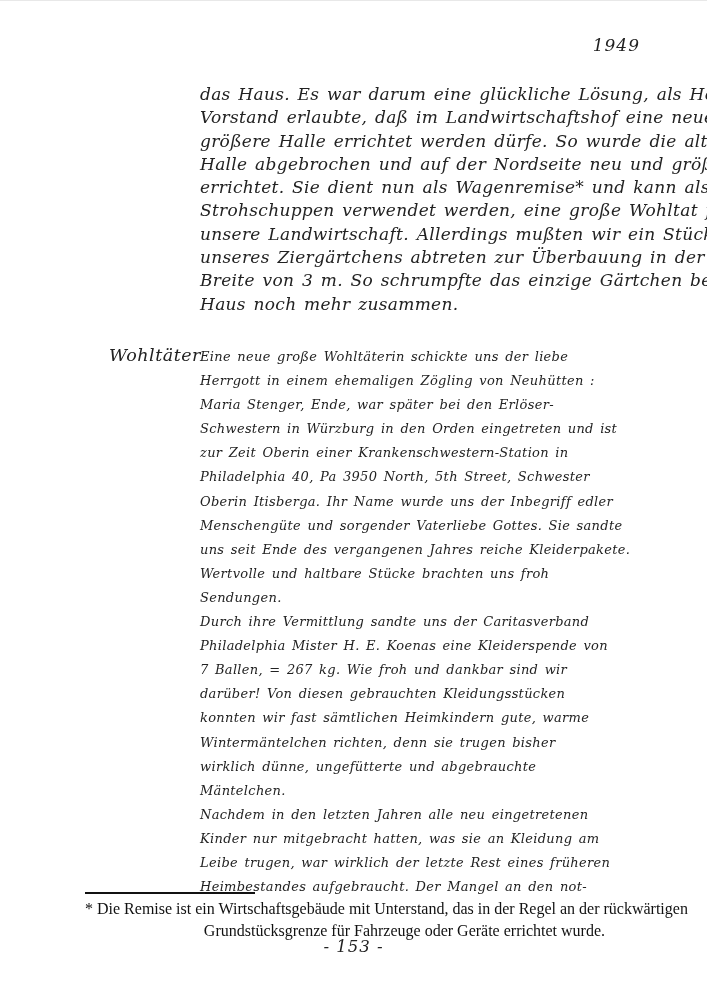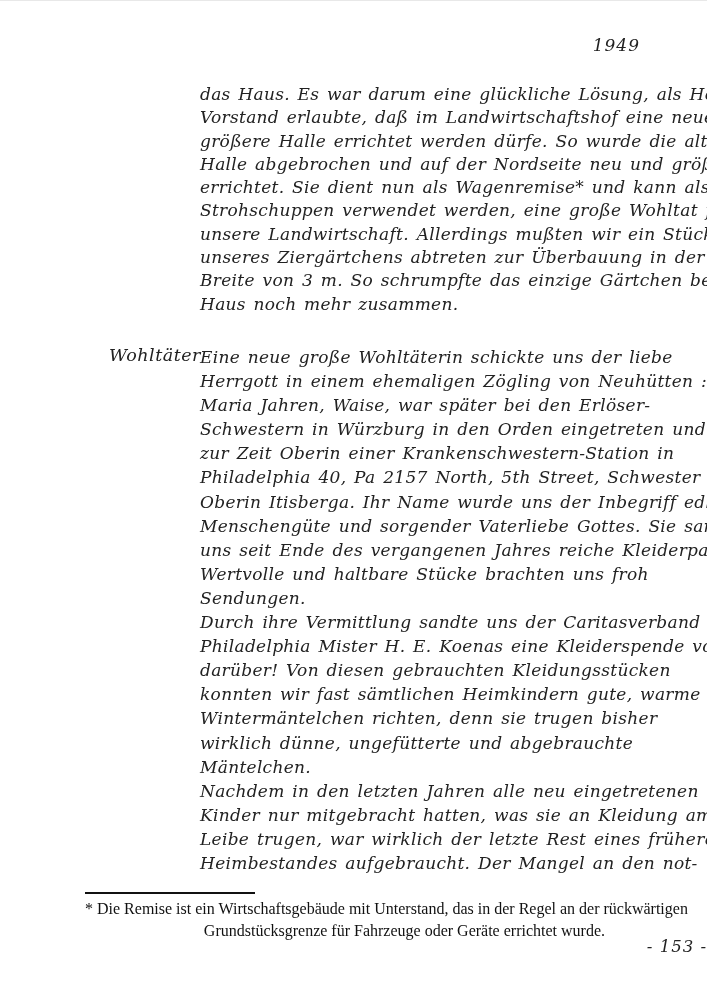--- a/index.html
+++ b/index.html
@@ -32,21 +32,21 @@
     left: 200px;
     width: 460px;
   }
   .para .line {
     white-space: nowrap;
     letter-spacing: 0.3px;
     word-spacing: 2px;
   }
   .para1 { top: 82px; font-size: 17px; }
   .para1 .line { line-height: 23.3px; }
-  .para2 { top: 344px; font-size: 17px; }
+  .para2 { top: 344px; font-size: 13px; }
   .para2 .line { line-height: 24.1px; }
   .margin-label {
     position: absolute;
     left: 109px;
     top: 344px;
     font-size: 17.5px;
     font-weight: normal;
     letter-spacing: 0.5px;
   }
   .footnote-rule {
@@ -67,21 +67,21 @@
     font-size: 16px;
     color: #111111;
     text-align: right;
   }
   .footnote .line { line-height: 22px; white-space: nowrap; }
   .page-number {
     position: absolute;
     left: 0;
     top: 936px;
     width: 707px;
-    text-align: right;
+    text-align: center;
     font-size: 16.5px;
     letter-spacing: 1px;
   }
 </style>
 </head>
 <body>
 
 <div class="page">
 
   <div class="script year">1949</div>
@@ -97,31 +97,32 @@
       <div class="line">unseres Ziergärtchens abtreten zur Überbauung in der</div>
       <div class="line">Breite von 3 m. So schrumpfte das einzige Gärtchen beim</div>
       <div class="line">Haus noch mehr zusammen.</div>
     </div>
 
   <div class="script margin-label">Wohltäter</div>
 
   <div class="script para para2">
       <div class="line">Eine neue große Wohltäterin schickte uns der liebe</div>
       <div class="line">Herrgott in einem ehemaligen Zögling von Neuhütten :</div>
-      <div class="line">Maria Jahren, Waise, war später bei den Erlöser-</div>
+      <div class="line">Maria Stenger, Ende, war später bei den Erlöser-</div>
       <div class="line">Schwestern in Würzburg in den Orden eingetreten und ist</div>
       <div class="line">zur Zeit Oberin einer Krankenschwestern-Station in</div>
-      <div class="line">Philadelphia 40, Pa 2157 North, 5th Street, Schwester</div>
+      <div class="line">Philadelphia 40, Pa 3950 North, 5th Street, Schwester</div>
       <div class="line">Oberin Itisberga. Ihr Name wurde uns der Inbegriff edler</div>
       <div class="line">Menschengüte und sorgender Vaterliebe Gottes. Sie sandte</div>
       <div class="line">uns seit Ende des vergangenen Jahres reiche Kleiderpakete.</div>
       <div class="line">Wertvolle und haltbare Stücke brachten uns froh</div>
       <div class="line">Sendungen.</div>
       <div class="line">Durch ihre Vermittlung sandte uns der Caritasverband</div>
       <div class="line">Philadelphia Mister H. E. Koenas eine Kleiderspende von</div>
+      <div class="line">7 Ballen, = 267 kg. Wie froh und dankbar sind wir</div>
       <div class="line">darüber! Von diesen gebrauchten Kleidungsstücken</div>
       <div class="line">konnten wir fast sämtlichen Heimkindern gute, warme</div>
       <div class="line">Wintermäntelchen richten, denn sie trugen bisher</div>
       <div class="line">wirklich dünne, ungefütterte und abgebrauchte</div>
       <div class="line">Mäntelchen.</div>
       <div class="line">Nachdem in den letzten Jahren alle neu eingetretenen</div>
       <div class="line">Kinder nur mitgebracht hatten, was sie an Kleidung am</div>
       <div class="line">Leibe trugen, war wirklich der letzte Rest eines früheren</div>
       <div class="line">Heimbestandes aufgebraucht. Der Mangel an den not-</div>
     </div>

